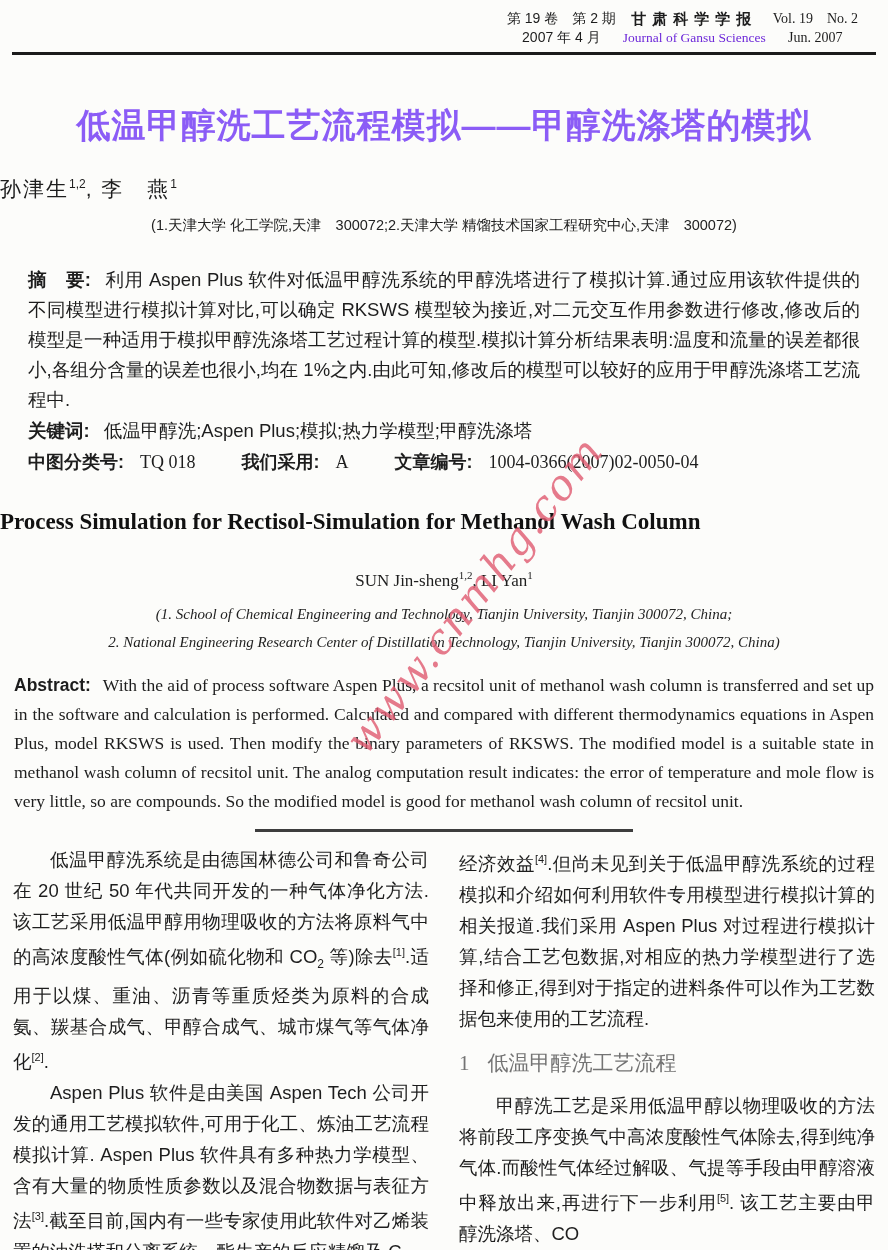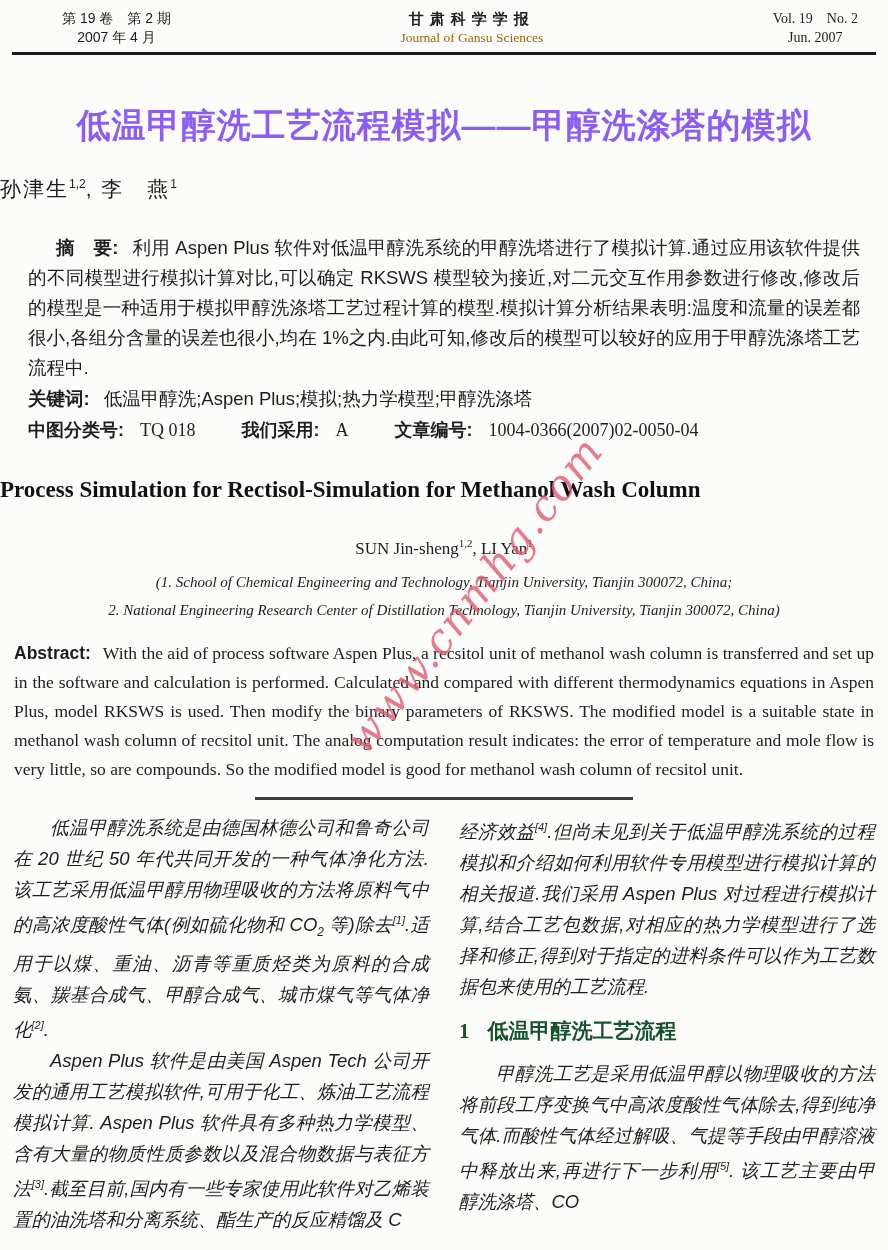--- a/index.html
+++ b/index.html
@@ -13,29 +13,30 @@
     margin: 0 auto;
     background: #fcfcfa;
     color: #1d1d1d;
     font-family: "Liberation Sans", sans-serif;
     overflow: hidden;
   }
 
   
   .jheader {
     display: flex;
-    justify-content: space-between;
+    justify-content: flex-end;
     align-items: flex-start;
     padding: 9px 30px 0 62px;
     font-size: 14px;
     line-height: 19px;
+    gap: 7px;
   }
   .jheader .blk { text-align: center; }
   .jheader .journal-cn { font-weight: 700; letter-spacing: 6px; font-size: 15px; }
-  .jheader .journal-en { font-family: "Liberation Serif", serif; font-size: 13.5px; color: #a16207; }
+  .jheader .journal-en { font-family: "Liberation Serif", serif; font-size: 13.5px; color: #6d28d9; }
   .jheader .serif { font-family: "Liberation Serif", serif; }
   .header-rule { border-bottom: 3px solid #1b1b1b; margin: 5px 12px 0 12px; }
 
   
   .title-cn {
     margin-top: 48px;
     text-align: center;
     font-size: 34px;
     font-weight: 700;
     letter-spacing: 1px;
@@ -45,21 +46,21 @@
   .authors-cn sup { font-size: 12px; letter-spacing: 0; }
   .affil-cn { margin-top: 13px; text-align: center; font-size: 14.5px; color: #222; }
 
   
   .abs-cn {
     margin: 30px 28px 0 28px;
     font-size: 18.5px;
     line-height: 30px;
     text-align: justify;
   }
-  .abs-cn .lbl { font-weight: 700; margin-right: 14px; margin-left: 28px; }
+  .abs-cn .lbl { font-weight: 700; margin-right: 14px; }
   .kw-cn { margin: 1px 28px 0 28px; font-size: 18.5px; line-height: 30px; }
   .kw-cn .lbl { font-weight: 700; margin-right: 14px; }
   .class-line {
     margin: 1px 28px 0 28px;
     font-size: 18px;
     line-height: 30px;
     display: flex;
     gap: 46px;
   }
   .class-line .lbl { font-weight: 700; margin-right: 16px; }
@@ -106,29 +107,29 @@
     border-top: 3px solid #3d3d3d;
   }
 
   
   .body-cols {
     display: flex;
     gap: 30px;
     margin: 12px 13px 0 13px;
   }
   .col { flex: 1; font-size: 18.5px; line-height: 31px; text-align: justify; }
-  .col p { margin: 0; font-style: italic; }
+  .col p { margin: 0; }
   .col p.indent { text-indent: 2em; }
   .col sup { font-size: 11px; }
   .col sub { font-size: 12px; }
   .section-h {
     font-size: 21px;
-    font-weight: 700;
+    font-weight: 400;
     margin: 13px 0 11px 0;
-    color: #14532d;
+    color: #737373;
   }
   .section-h .num { margin-right: 18px; font-family: "Liberation Serif", serif; }
 
   
   .watermark {
     position: absolute;
     left: 292px;
     top: 588px;
     width: 340px;
     height: 56px;
@@ -161,20 +162,21 @@
     </div>
     <div class="blk serif">
       <div>Vol. 19　No. 2</div>
       <div>Jun. 2007</div>
     </div>
   </div>
   <div class="header-rule"></div>
 
   <div class="title-cn">低温甲醇洗工艺流程模拟——甲醇洗涤塔的模拟</div>
   <div class="authors-cn"><span>孙津生</span><sup>1,2</sup><span>, 李　燕</span><sup>1</sup></div>
+  <div class="affil-cn">(1.天津大学 化工学院,天津　300072;2.天津大学 精馏技术国家工程研究中心,天津　300072)</div>
 
   <div class="abs-cn"><span class="lbl">摘　要:</span><span>利用 Aspen Plus 软件对低温甲醇洗系统的甲醇洗塔进行了模拟计算.通过应用该软件提供的不同模型进行模拟计算对比,可以确定 RKSWS 模型较为接近,对二元交互作用参数进行修改,修改后的模型是一种适用于模拟甲醇洗涤塔工艺过程计算的模型.模拟计算分析结果表明:温度和流量的误差都很小,各组分含量的误差也很小,均在 1%之内.由此可知,修改后的模型可以较好的应用于甲醇洗涤塔工艺流程中.</span></div>
 
   <div class="kw-cn"><span class="lbl">关键词:</span><span>低温甲醇洗;Aspen Plus;模拟;热力学模型;甲醇洗涤塔</span></div>
 
   <div class="class-line">
     <span><span class="lbl">中图分类号:</span><span class="val">TQ 018</span></span>
     <span><span class="lbl">我们采用:</span><span class="val">A</span></span>
     <span><span class="lbl">文章编号:</span><span class="val">1004-0366(2007)02-0050-04</span></span>
   </div>

